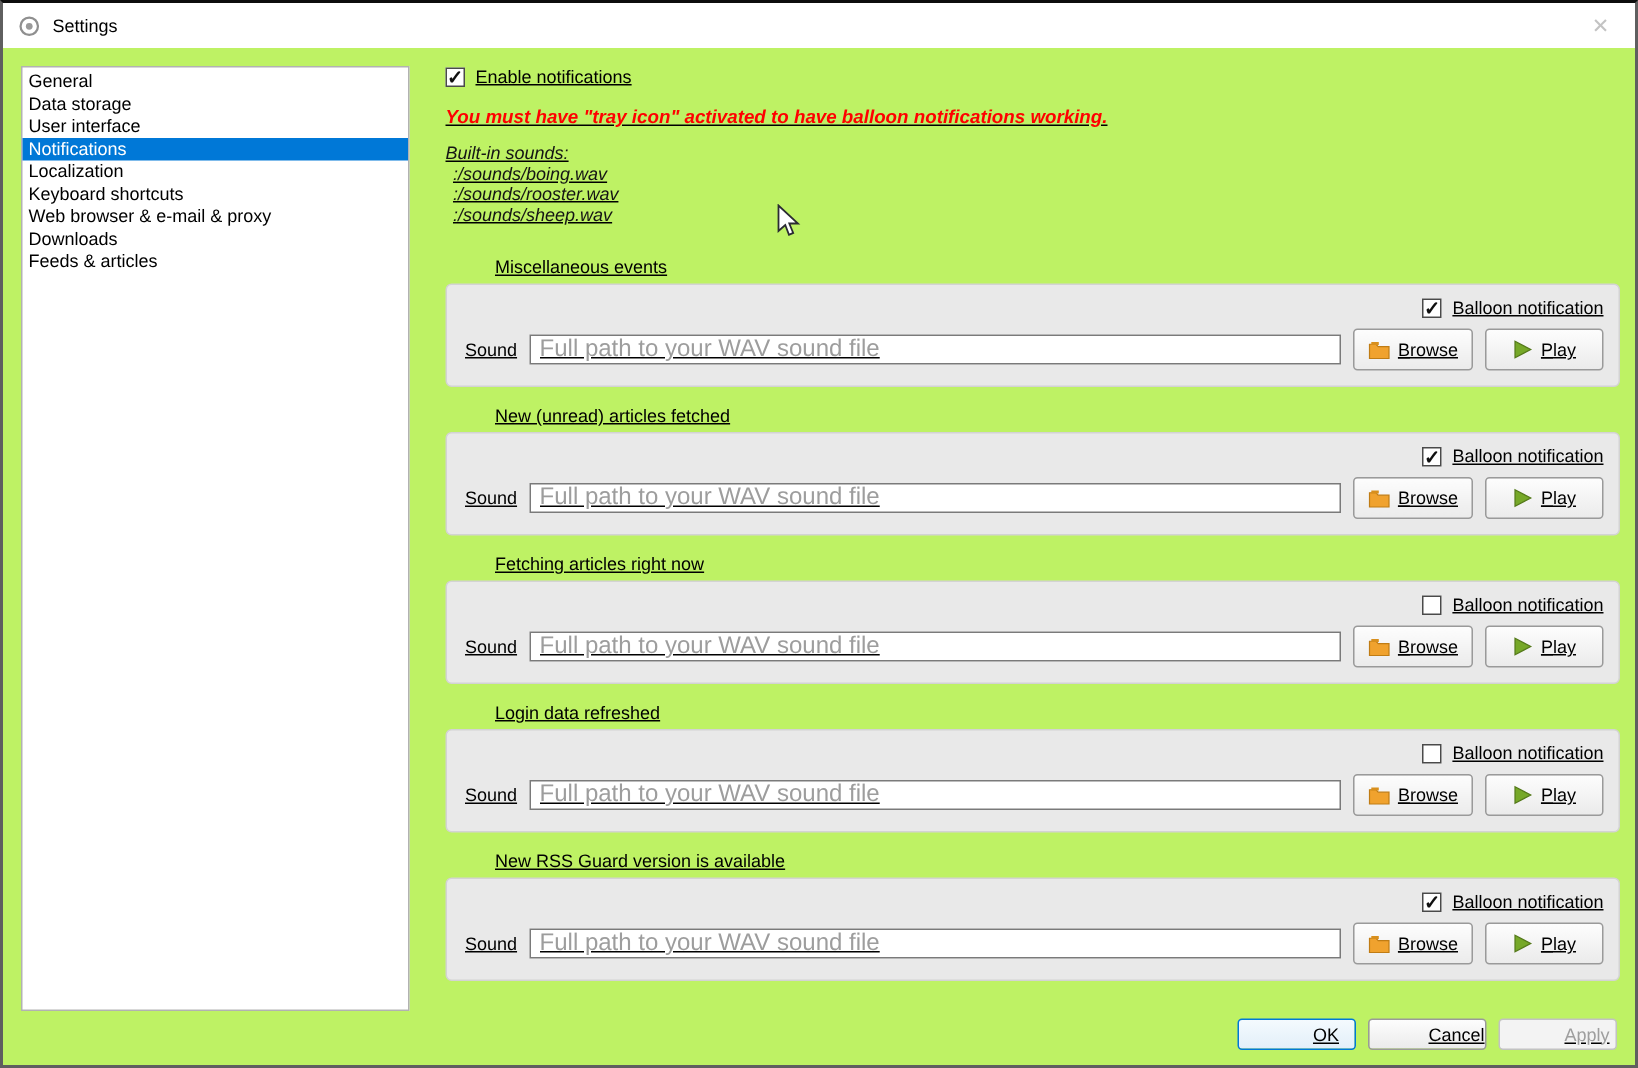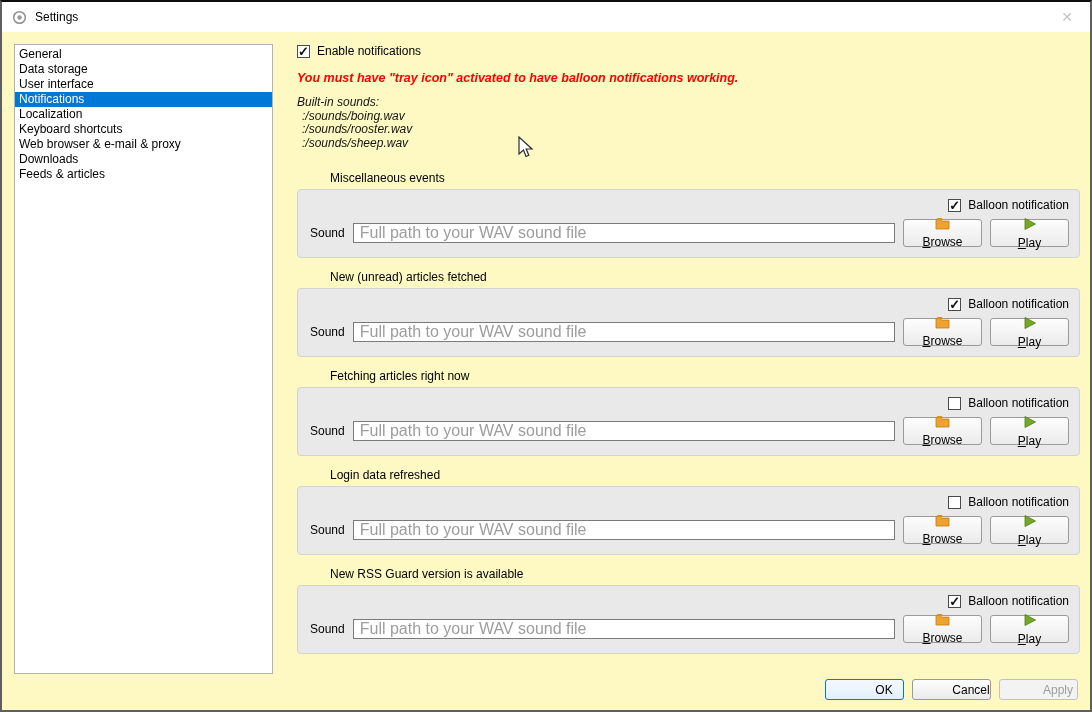--- a/index.html
+++ b/index.html
@@ -5,21 +5,21 @@
   * { box-sizing: border-box; }
   html,body { margin:0; padding:0; }
   body {
     width:1092px; height:712px;
     font-family:"Liberation Sans", sans-serif;
     font-size:12px; color:#000;
     background:#ffffff;
   }
   .window {
     width:1092px; height:712px;
-    background:#fef9c3;
+    background:#bef264;
     border:2px solid #5f5f5f;
     border-top:2px solid #0d0d0d;
     display:flex; flex-direction:column;
     position:relative; overflow:hidden;
   }
   
   .titlebar {
     height:30px; background:#ffffff; flex:0 0 auto;
     display:flex; align-items:center; padding:0 10px; position:relative;
   }
@@ -31,21 +31,21 @@
     color:#c3c3c3; font-size:14px; cursor:default;
   }
   
   .body { flex:1; display:flex; padding:12px 10px 0 12px; gap:24px; }
   .sidebar {
     width:259px; height:630px; background:#ffffff;
     border:1px solid #b2b2b2; padding:2px 0; flex:0 0 auto;
   }
   .side-item { height:15px; line-height:15px; padding-left:4px; white-space:nowrap; cursor:default; }
   .side-item.selected { background:#0078d7; color:#ffffff; }
-  .main { flex:1; display:flex; flex-direction:column; min-width:0; }
+  .main { flex:1; display:flex; flex-direction:column; min-width:0;text-decoration:underline; }
   
   .check-row { display:flex; align-items:center; gap:7px; }
   .checkbox {
     width:13px; height:13px; background:#ffffff;
     border:1px solid #4a4a4a; position:relative; flex:0 0 auto;
   }
   .checkbox.checked::after {
     content:"✓"; position:absolute; left:0px; top:-2px;
     font-size:13px; font-weight:bold; color:#101010;
   }
@@ -67,21 +67,21 @@
     flex:1; height:20px; border:1px solid #7a7a7a; background:#ffffff;
     padding:0 6px; font-family:"Liberation Sans", sans-serif; font-size:16px; color:#000;
     min-width:0;
   }
   .sound-input::placeholder { color:#9d9d9d; }
   .btn {
     height:28px; min-width:79px; display:flex; align-items:center; justify-content:center;
     gap:5px; background:linear-gradient(#fdfdfd,#ebebeb);
     border:1px solid #9a9a9a; border-radius:3px;
     font-family:"Liberation Sans", sans-serif; font-size:12px; color:#000;
-    padding:0 9px; cursor:default;flex-direction:column;
+    padding:0 9px; cursor:default;
   }
   .btn-label { display:block; }
   .btn-label::first-letter { text-decoration:underline; }
   .btn svg { flex:0 0 auto; }
   
   .footer {
     margin-top:auto; display:flex; justify-content:flex-end; gap:8px;
     padding:6px 2px 10px 0;
   }
   .fbtn {

